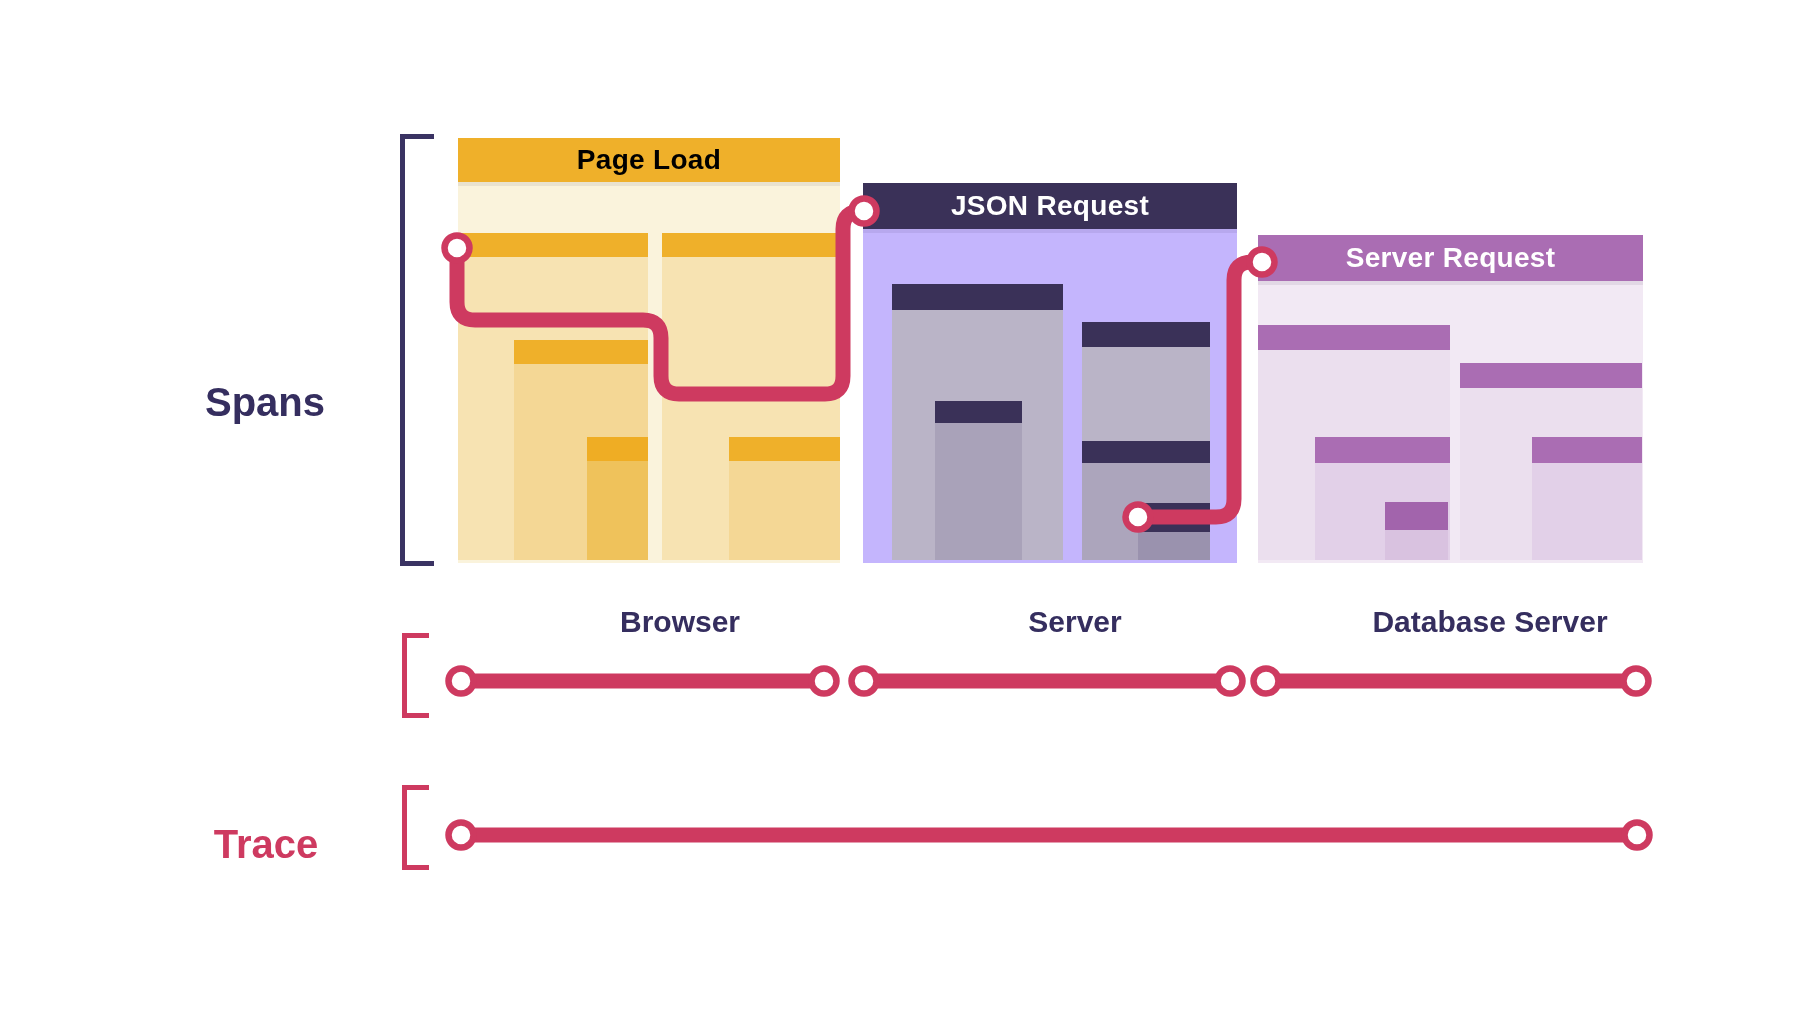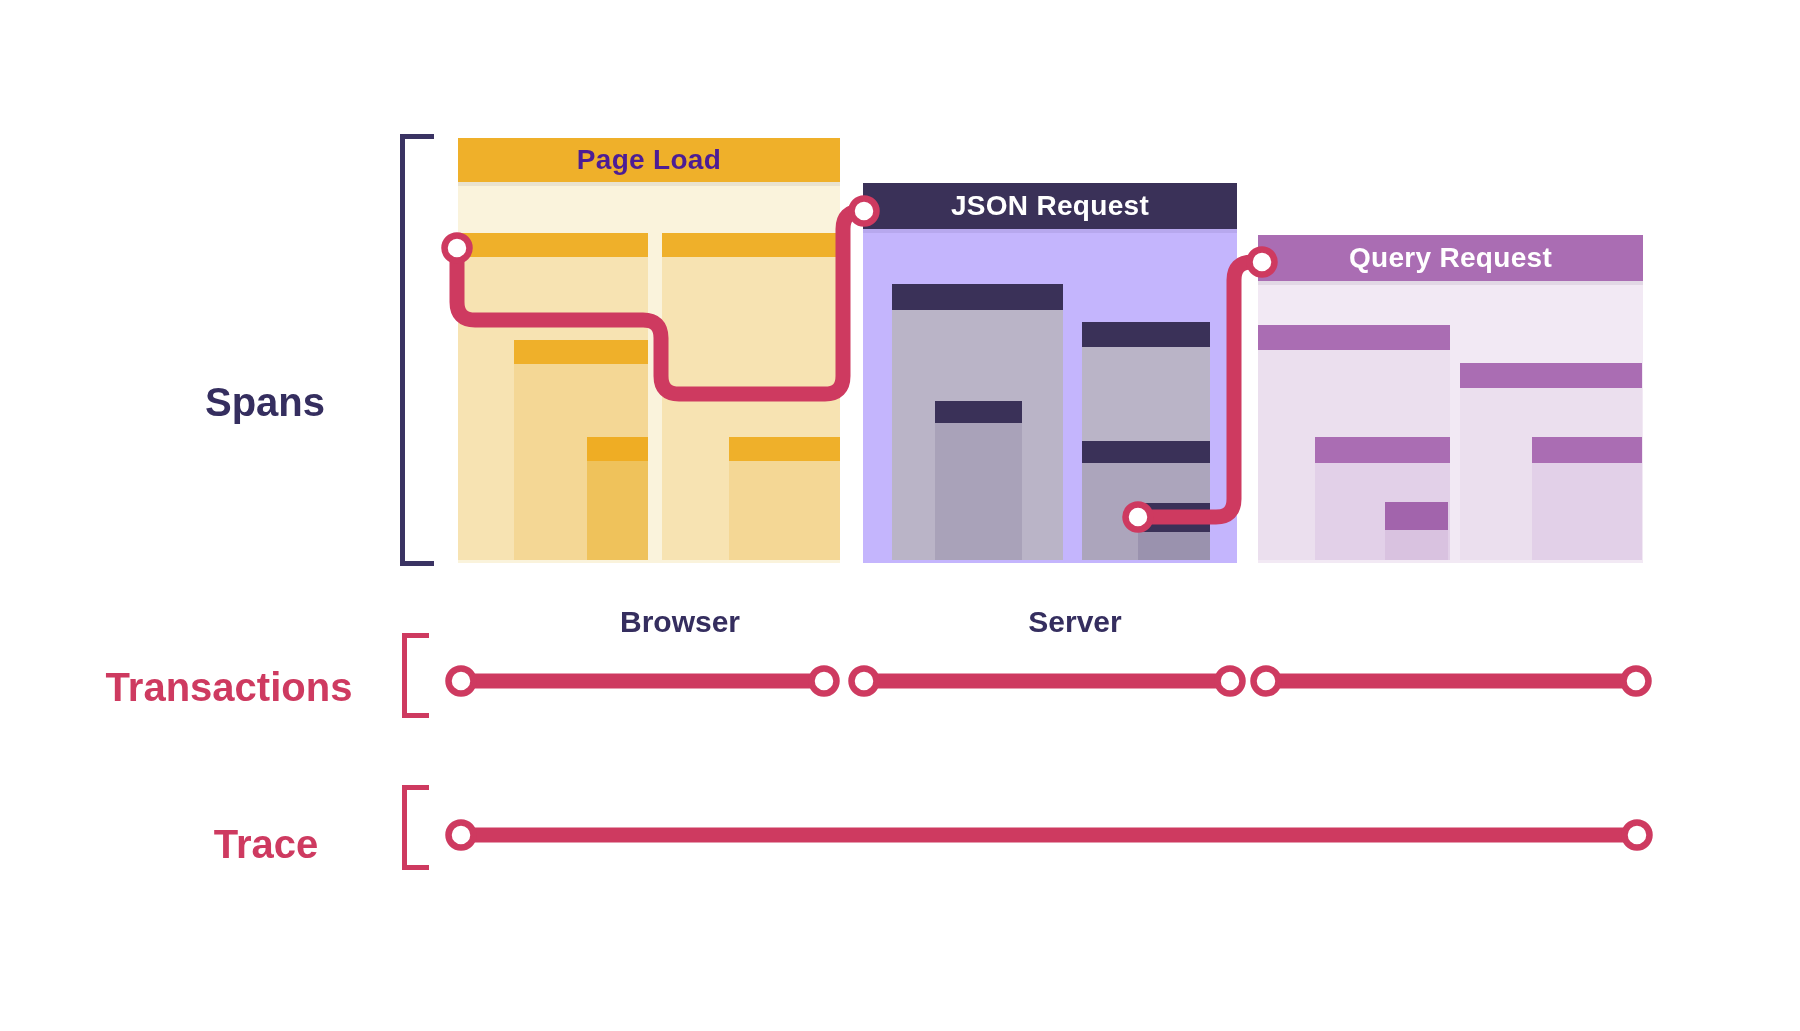--- a/index.html
+++ b/index.html
@@ -38,30 +38,29 @@
     background-size:7px 7px;
   }
   svg.overlay{position:absolute;left:0;top:0;z-index:5;pointer-events:none;}
 </style>
 </head>
 <body>
 
 <div class="canvas">
 
   <div class="big-label navy-text" style="left:265px;top:382px;">Spans</div>
-  <div class="big-label red-text" style="left:229px;top:667px;">Transactions</div>
   <div class="big-label red-text" style="left:266px;top:824px;text-align:right;">Trace</div>
 
   <div class="bracket navy" style="left:400px;top:134px;width:34px;height:432px;"></div>
   <div class="bracket red" style="left:402px;top:633px;width:27px;height:85px;"></div>
   <div class="bracket red" style="left:402px;top:785px;width:27px;height:85px;"></div>
 
   <div class="block" style="left:458px;top:138px;width:382px;height:425px;background:#FAF3DC;">
     <div class="bar hdr" style="left:0;top:0;width:382px;height:44px;background:#EFB02A;">
-      <div class="block-title" style="color:#4c1d95;">Page Load</div>
+      <div class="block-title" style="color:#000000;">Page Load</div>
     </div>
     <div class="bar hdr" style="left:0;top:95px;width:190px;height:24px;background:#EFB02A;"></div>
     <div class="bar" style="left:0;top:119px;width:190px;height:303px;background:#F7E3B2;"></div>
     <div class="bar hdr" style="left:56px;top:202px;width:134px;height:24px;background:#EFB02A;"></div>
     <div class="bar" style="left:56px;top:226px;width:134px;height:196px;background:#F4D795;"></div>
     <div class="bar hdr" style="left:129px;top:299px;width:61px;height:24px;background:#EFAD24;"></div>
     <div class="bar" style="left:129px;top:323px;width:61px;height:99px;background:#EFC25B;"></div>
     <div class="bar hdr" style="left:204px;top:95px;width:178px;height:24px;background:#EFB02A;"></div>
     <div class="bar" style="left:204px;top:119px;width:178px;height:303px;background:#F7E3B2;"></div>
     <div class="bar hdr" style="left:271px;top:299px;width:111px;height:24px;background:#EFB02A;"></div>
@@ -79,36 +78,37 @@
     <div class="bar hdr" style="left:219px;top:139px;width:128px;height:25px;background:#3A3158;"></div>
     <div class="bar dots-b" style="left:219px;top:164px;width:128px;height:213px;background:#BAB4C7;"></div>
     <div class="bar hdr" style="left:219px;top:258px;width:128px;height:22px;background:#3A3158;"></div>
     <div class="bar dots-b" style="left:219px;top:280px;width:128px;height:97px;background:#ACA5BC;"></div>
     <div class="bar hdr" style="left:275px;top:320px;width:72px;height:29px;background:#3A3158;"></div>
     <div class="bar" style="left:275px;top:349px;width:72px;height:28px;background:#9A92AE;"></div>
   </div>
 
   <div class="block" style="left:1258px;top:235px;width:385px;height:328px;background:#F2E9F4;">
     <div class="bar hdr" style="left:0;top:0;width:385px;height:46px;background:#AA6DB3;">
-      <div class="block-title" style="color:#FFFFFF;">Query Request</div>
+      <div class="block-title" style="color:#FFFFFF;">Server Request</div>
     </div>
     <div class="bar hdr" style="left:0;top:90px;width:192px;height:25px;background:#AA6DB3;"></div>
     <div class="bar" style="left:0;top:115px;width:192px;height:210px;background:#EBDFEE;"></div>
     <div class="bar hdr" style="left:57px;top:202px;width:135px;height:26px;background:#AA6DB3;"></div>
     <div class="bar dots-q" style="left:57px;top:228px;width:135px;height:97px;background:#E2D0E8;"></div>
     <div class="bar hdr" style="left:127px;top:267px;width:63px;height:28px;background:#A264AC;"></div>
     <div class="bar" style="left:127px;top:295px;width:63px;height:30px;background:#D9C2E0;"></div>
     <div class="bar hdr" style="left:202px;top:128px;width:182px;height:25px;background:#AA6DB3;"></div>
     <div class="bar" style="left:202px;top:153px;width:182px;height:172px;background:#EBDFEE;"></div>
     <div class="bar hdr" style="left:274px;top:202px;width:110px;height:26px;background:#AA6DB3;"></div>
     <div class="bar dots-q" style="left:274px;top:228px;width:110px;height:97px;background:#E2D0E8;"></div>
   </div>
 
   <div class="host-label" style="left:632px;top:622px;">Browser</div>
   <div class="host-label" style="left:1027px;top:622px;">Server</div>
+  <div class="host-label" style="left:1442px;top:622px;">Database Server</div>
 
   <svg class="overlay" width="1800" height="1031" viewBox="0 0 1800 1031">
     <g stroke="#CE3A60" stroke-width="15" fill="none">
 
       <path d="M457 250 V302 Q457 320 475 320 H643 Q661 320 661 338 V376 Q661 394 679 394 H825 Q843 394 843 376 V229 Q843 211 861 211 H864"></path>
 
       <path d="M1138 517 H1216 Q1234 517 1234 499 V280 Q1234 262 1252 262 H1262"></path>
 
       <line x1="461" y1="681" x2="824" y2="681"></line>
       <line x1="864" y1="681" x2="1230" y2="681"></line>

